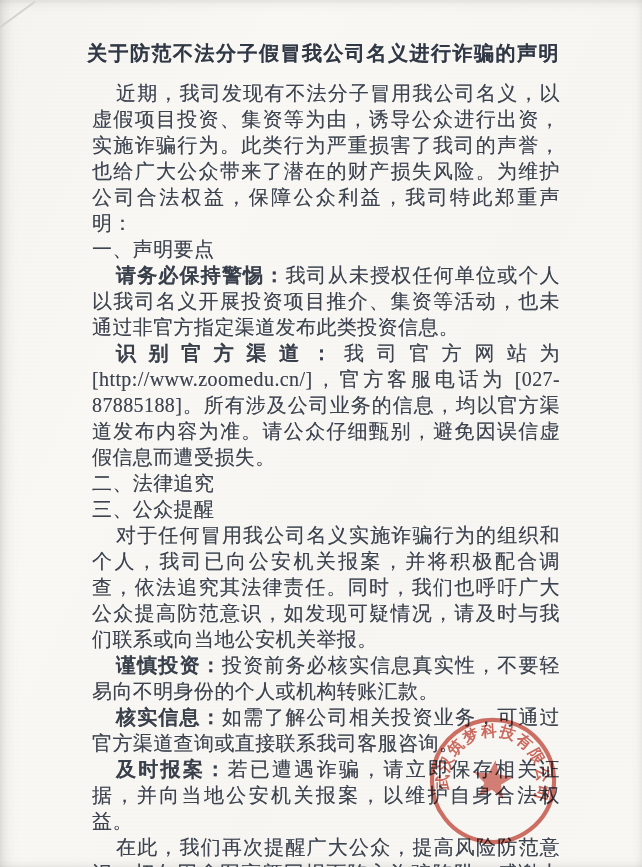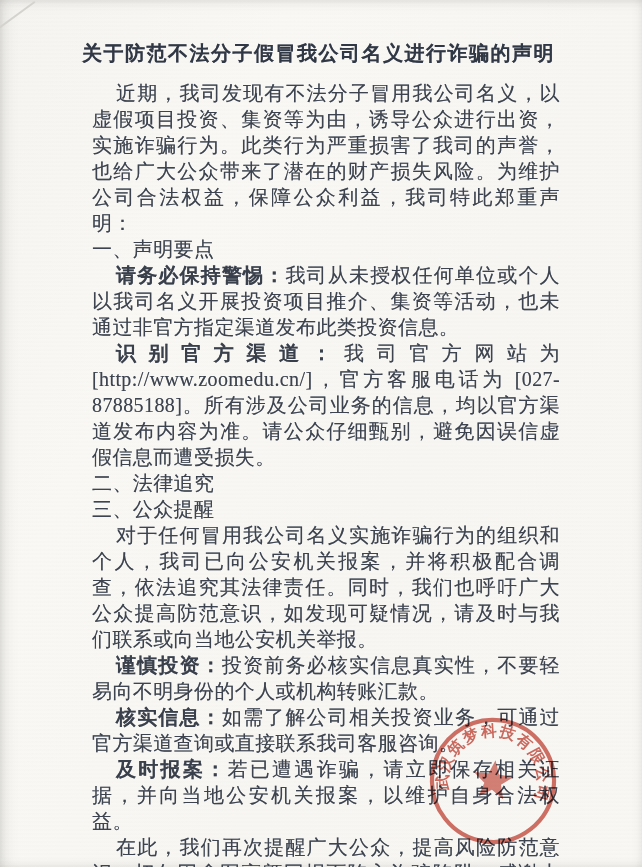--- a/index.html
+++ b/index.html
@@ -31,21 +31,21 @@
     transform: rotate(-36deg);
     border-radius: 2px;
   }
   .content {
     position: absolute;
     left: 0; top: 0;
     width: 642px;
     padding: 40px 82px 0 92px;
   }
   .title {
-    text-align: left;
+    text-align: right;
     font-size: 20px;
     font-weight: bold;
     letter-spacing: 1.5px;
     color: #313845;
     margin-left: -10px; 
     margin-bottom: 13px;
     text-shadow: 0 0 0.6px rgba(49,56,69,0.55);
   }
   .para {
     font-size: 20px;

